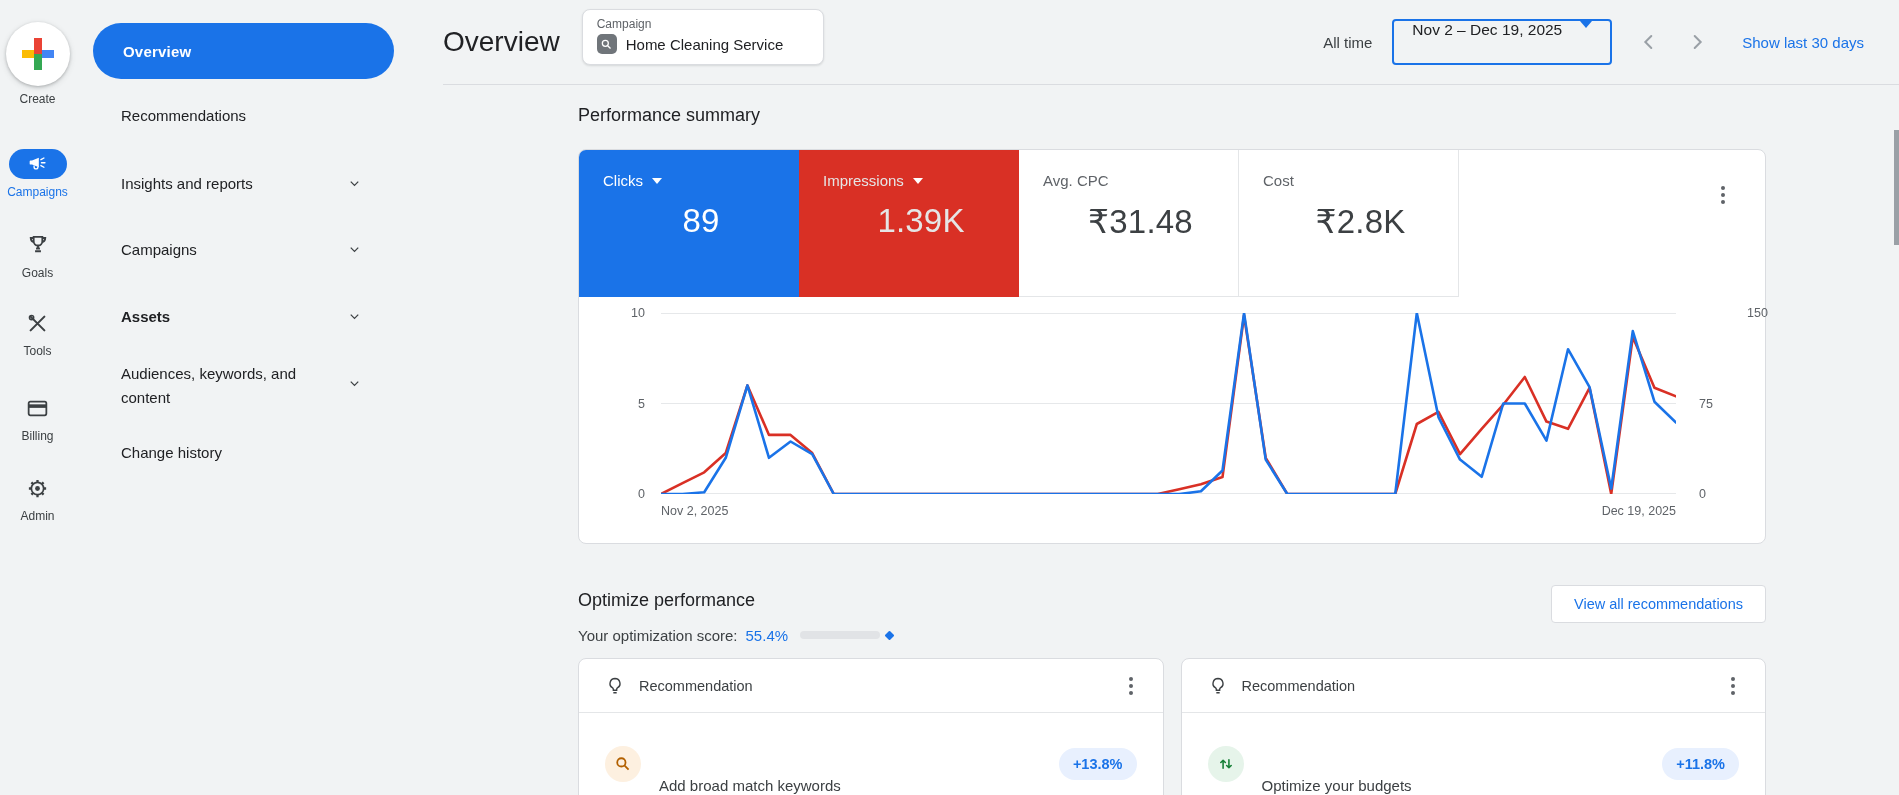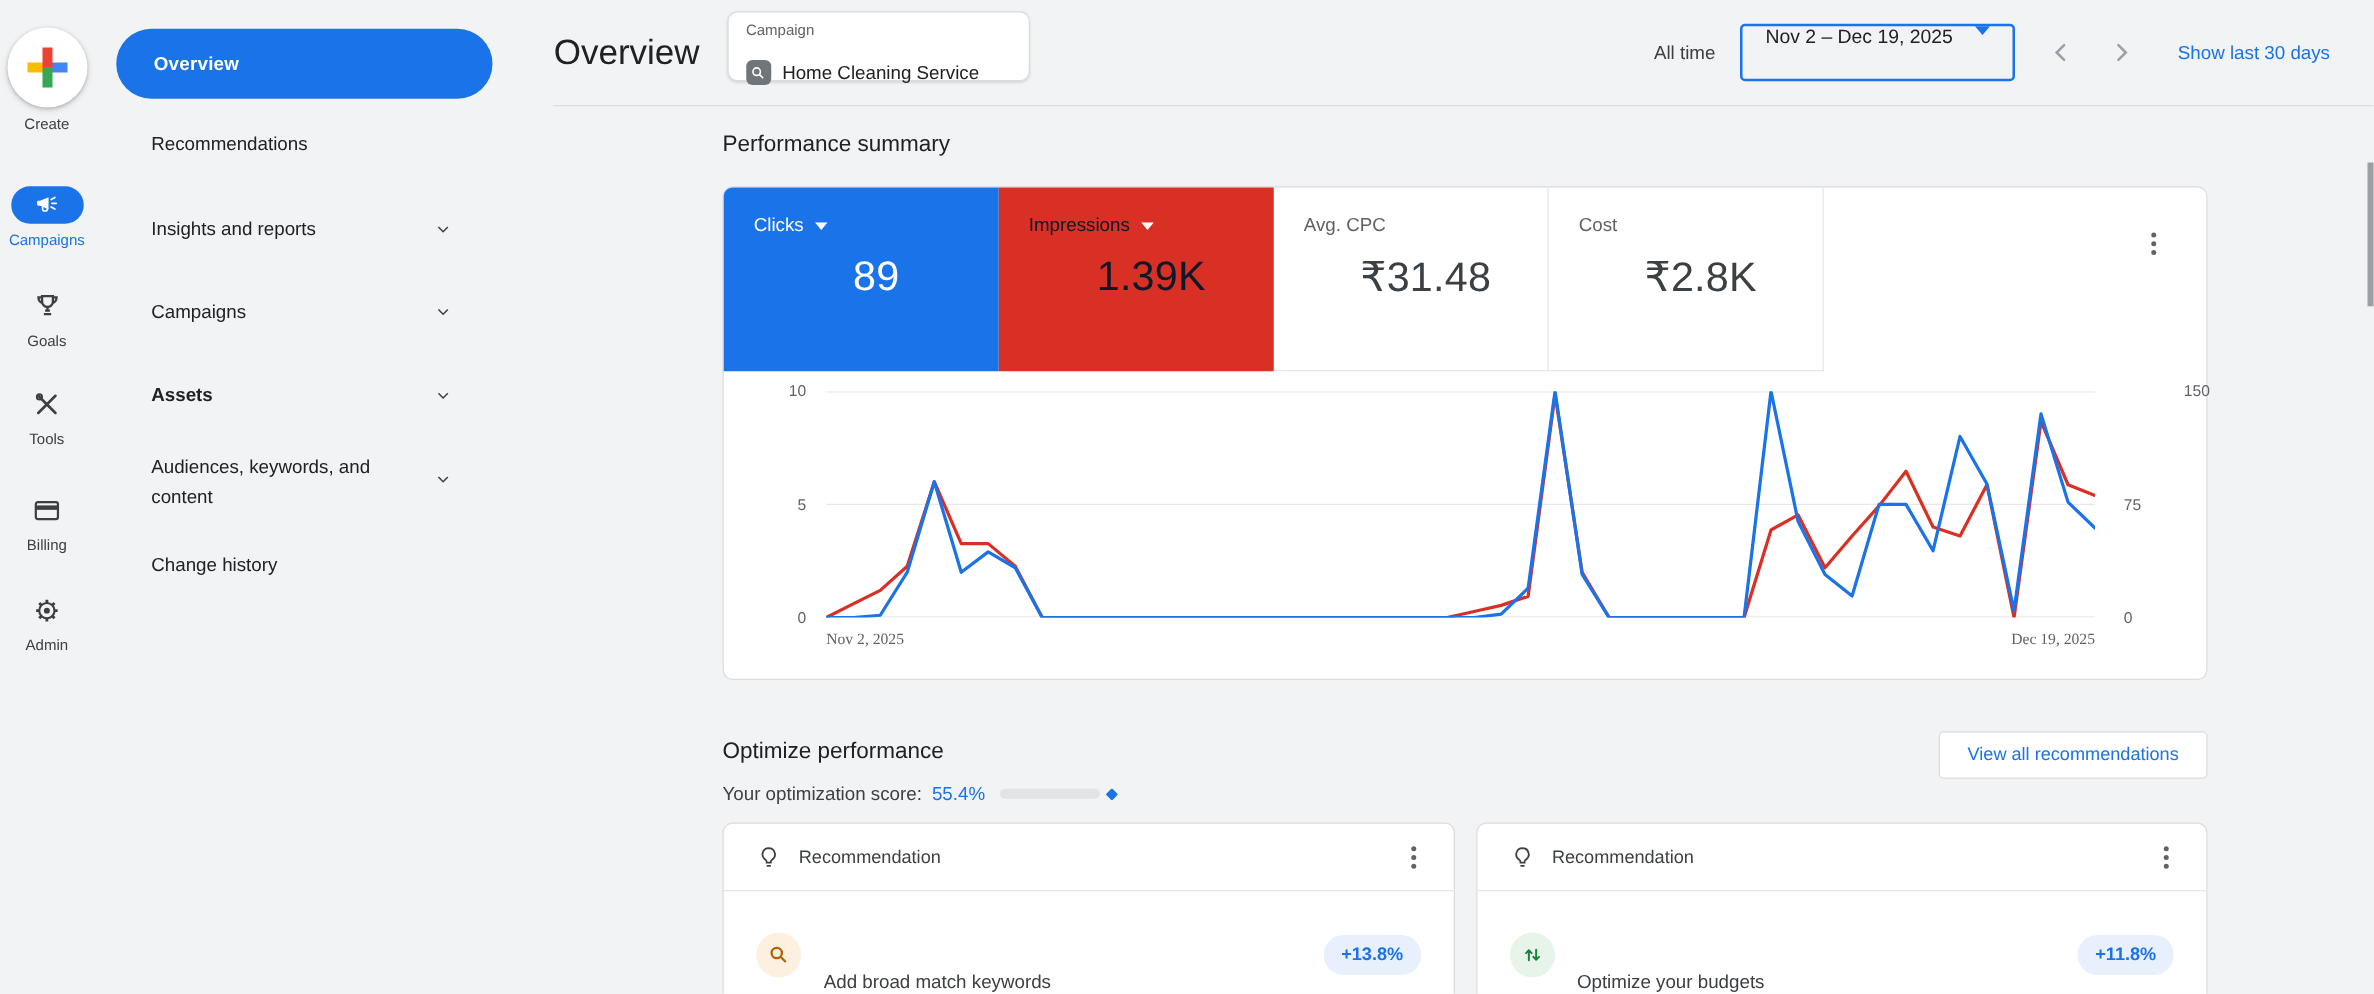--- a/index.html
+++ b/index.html
@@ -41,21 +41,21 @@
 
   
   .main { position:absolute; left:443px; top:0; right:0; bottom:0; }
   .main-header { height:85px; border-bottom:1px solid #dadce0; display:flex; align-items:center;
     padding-right:35px; }
   .page-title { font-size:28px; font-weight:400; color:#202124; }
   .campaign-chip { margin-left:22px; margin-top:-10px; width:242px; height:56px; background:#fff;
     border:1px solid #dadce0; border-radius:8px; box-shadow:0 1px 2px rgba(60,64,67,.15);
     padding:7px 14px 0; cursor:pointer; }
   .chip-label { font-size:12px; color:#5f6368; }
-  .chip-row { display:flex; align-items:center; margin-top:17px; }
+  .chip-row { display:flex; align-items:center; margin-top:3px; }
   .mag-square { width:20px; height:20px; border-radius:5px; background:#70757a;
     display:flex; align-items:center; justify-content:center; }
   .chip-value { font-size:15px; color:#202124; margin-left:9px; white-space:nowrap; }
   .hdr-spacer { flex:1; }
   .all-time { font-size:15px; color:#3c4043; }
   .date-btn { margin-left:20px; height:46px; border:2px solid #1a73e8; border-radius:4px;
     display:flex; padding:0 18px; cursor:pointer; background:transparent; }
   .date-text { font-size:15.5px; color:#202124; }
   .tri-blue { width:0; height:0; border-left:6px solid transparent; border-right:6px solid transparent;
     border-top:7px solid #1a73e8; margin-left:18px; }
@@ -64,42 +64,42 @@
 
   .content { padding:0 133px 0 135px; position:relative; }
   .sec-title { margin-top:20px; font-size:18px; font-weight:500; color:#202124; }
 
   
   .summary-card { margin-top:23px; height:395px; background:#fff; border:1px solid #dadce0;
     border-radius:8px; position:relative; }
   .tiles { display:flex; height:147px; }
   .tile { width:220px; padding:22px 0 0 24px; cursor:pointer;text-align:center; }
   .tile.blue { background:#1a73e8; color:#fff; border-radius:7px 0 0 0; }
-  .tile.red { background:#d93025; color:#0f172a; }
+  .tile.red { background:#d93025; color:#e5e5e5; }
   .tile.white { color:#3c4043; border-right:1px solid #e4e6e8; border-bottom:1px solid #e4e6e8; }
   .tile-label { font-size:15px; font-weight:500; display:flex; align-items:center; }
   .tile.white .tile-label { color:#5f6368; font-weight:400; }
   .tri-white { width:0; height:0; border-left:5px solid transparent; border-right:5px solid transparent;
     border-top:6px solid #fff; margin-left:9px; }
   .tile-value { font-size:33px; margin-top:13px; letter-spacing:.2px; }
   .kebab { display:flex; flex-direction:column; gap:3px; cursor:pointer; padding:4px; }
   .kebab i { width:4px; height:4px; border-radius:50%; background:#5f6368; }
   .card-kebab { position:absolute; top:32px; right:36px; }
 
   
   .chart-block { margin-top:16px; display:flex; }
   .ylab { position:relative; font-size:12.5px; color:#5f6368; height:181px; }
   .ylab.left { width:82px; }
   .ylab.left span { position:absolute; right:16px; transform:translateY(-50%); }
   .ylab.right { width:89px; }
   .ylab.right span { position:absolute; left:23px; transform:translateY(-50%); }
   .yt0 { top:0;margin-left:48px; } .yt1 { top:50%; } .yt2 { top:100%; }
   .plot { flex:1; height:181px; position:relative; }
   .xlabs { display:flex; justify-content:space-between; margin:10px 89px 0 82px;
-    font-size:12.5px; color:#5f6368;font-family:Liberation Serif, serif; }
+    font-size:12.5px; color:#5f6368; }
 
   
   .optimize-head { margin-top:46px; position:relative; height:24px; }
   .score-row { margin-top:12px; display:flex; align-items:center; height:18px; }
   .score-label { font-size:15px; color:#3c4043; }
   .score-value { font-size:15px; color:#1a73e8; margin-left:8px; }
   .bar-track { margin-left:12px; width:80px; height:8px; border-radius:4px; background:#e1e3e6; overflow:hidden; }
   .bar-fill { height:8px; border-radius:4px; background:#1a73e8; width:55%; }
   .bar-marker { width:7px; height:7px; background:#1a73e8; transform:rotate(45deg); margin-left:6px; border-radius:1px; }
   .view-all-btn { position:absolute; right:0; top:-5px; height:38px; background:#fff;

